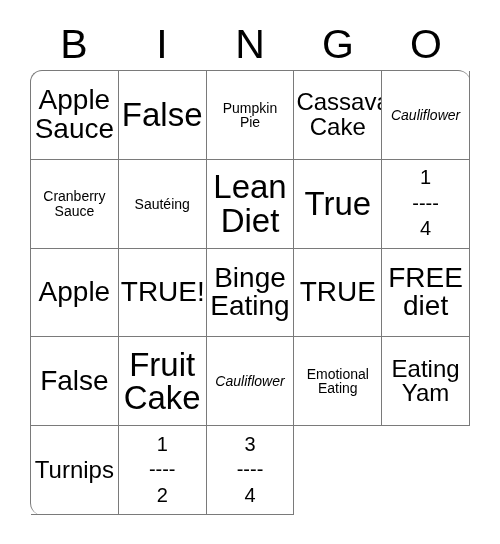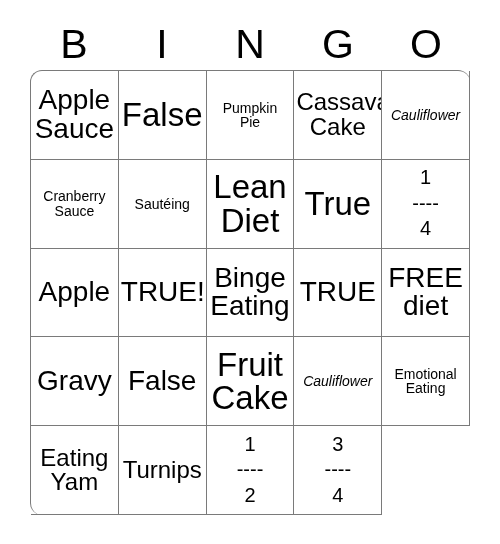--- a/index.html
+++ b/index.html
@@ -159,23 +159,20 @@
       </div>
     <div class="cell fs-lg">
         <span class="txt">TRUE</span>
       </div>
 
     <div class="cell fs-lg">
         <span class="txt">FREE
 diet</span>
       </div>
     <div class="cell fs-lg">
-        <span class="txt">Gravy</span>
-      </div>
-    <div class="cell fs-lg">
         <span class="txt">False</span>
       </div>
     <div class="cell fs-xl">
         <span class="txt">Fruit
 Cake</span>
       </div>
     <div class="cell fs-xs">
         <span class="txt">Cauliflower</span>
       </div>
 

